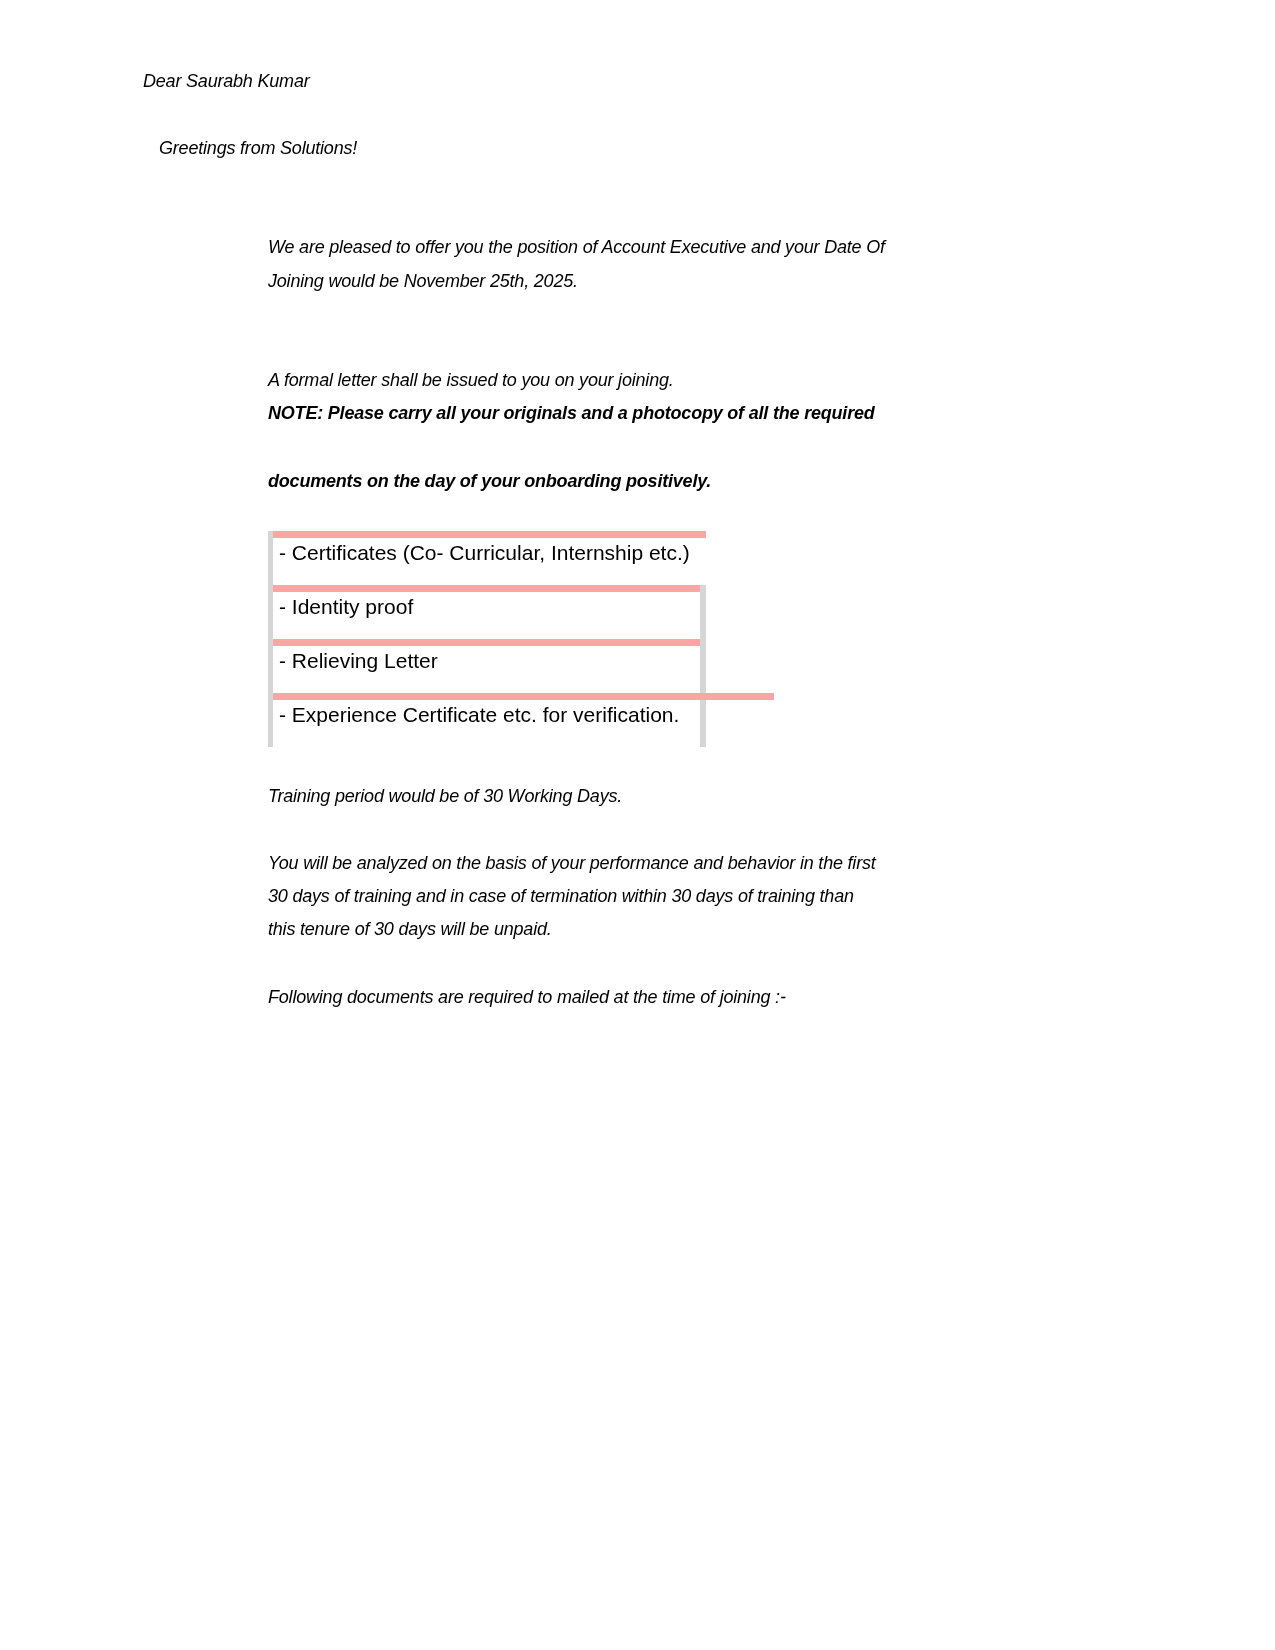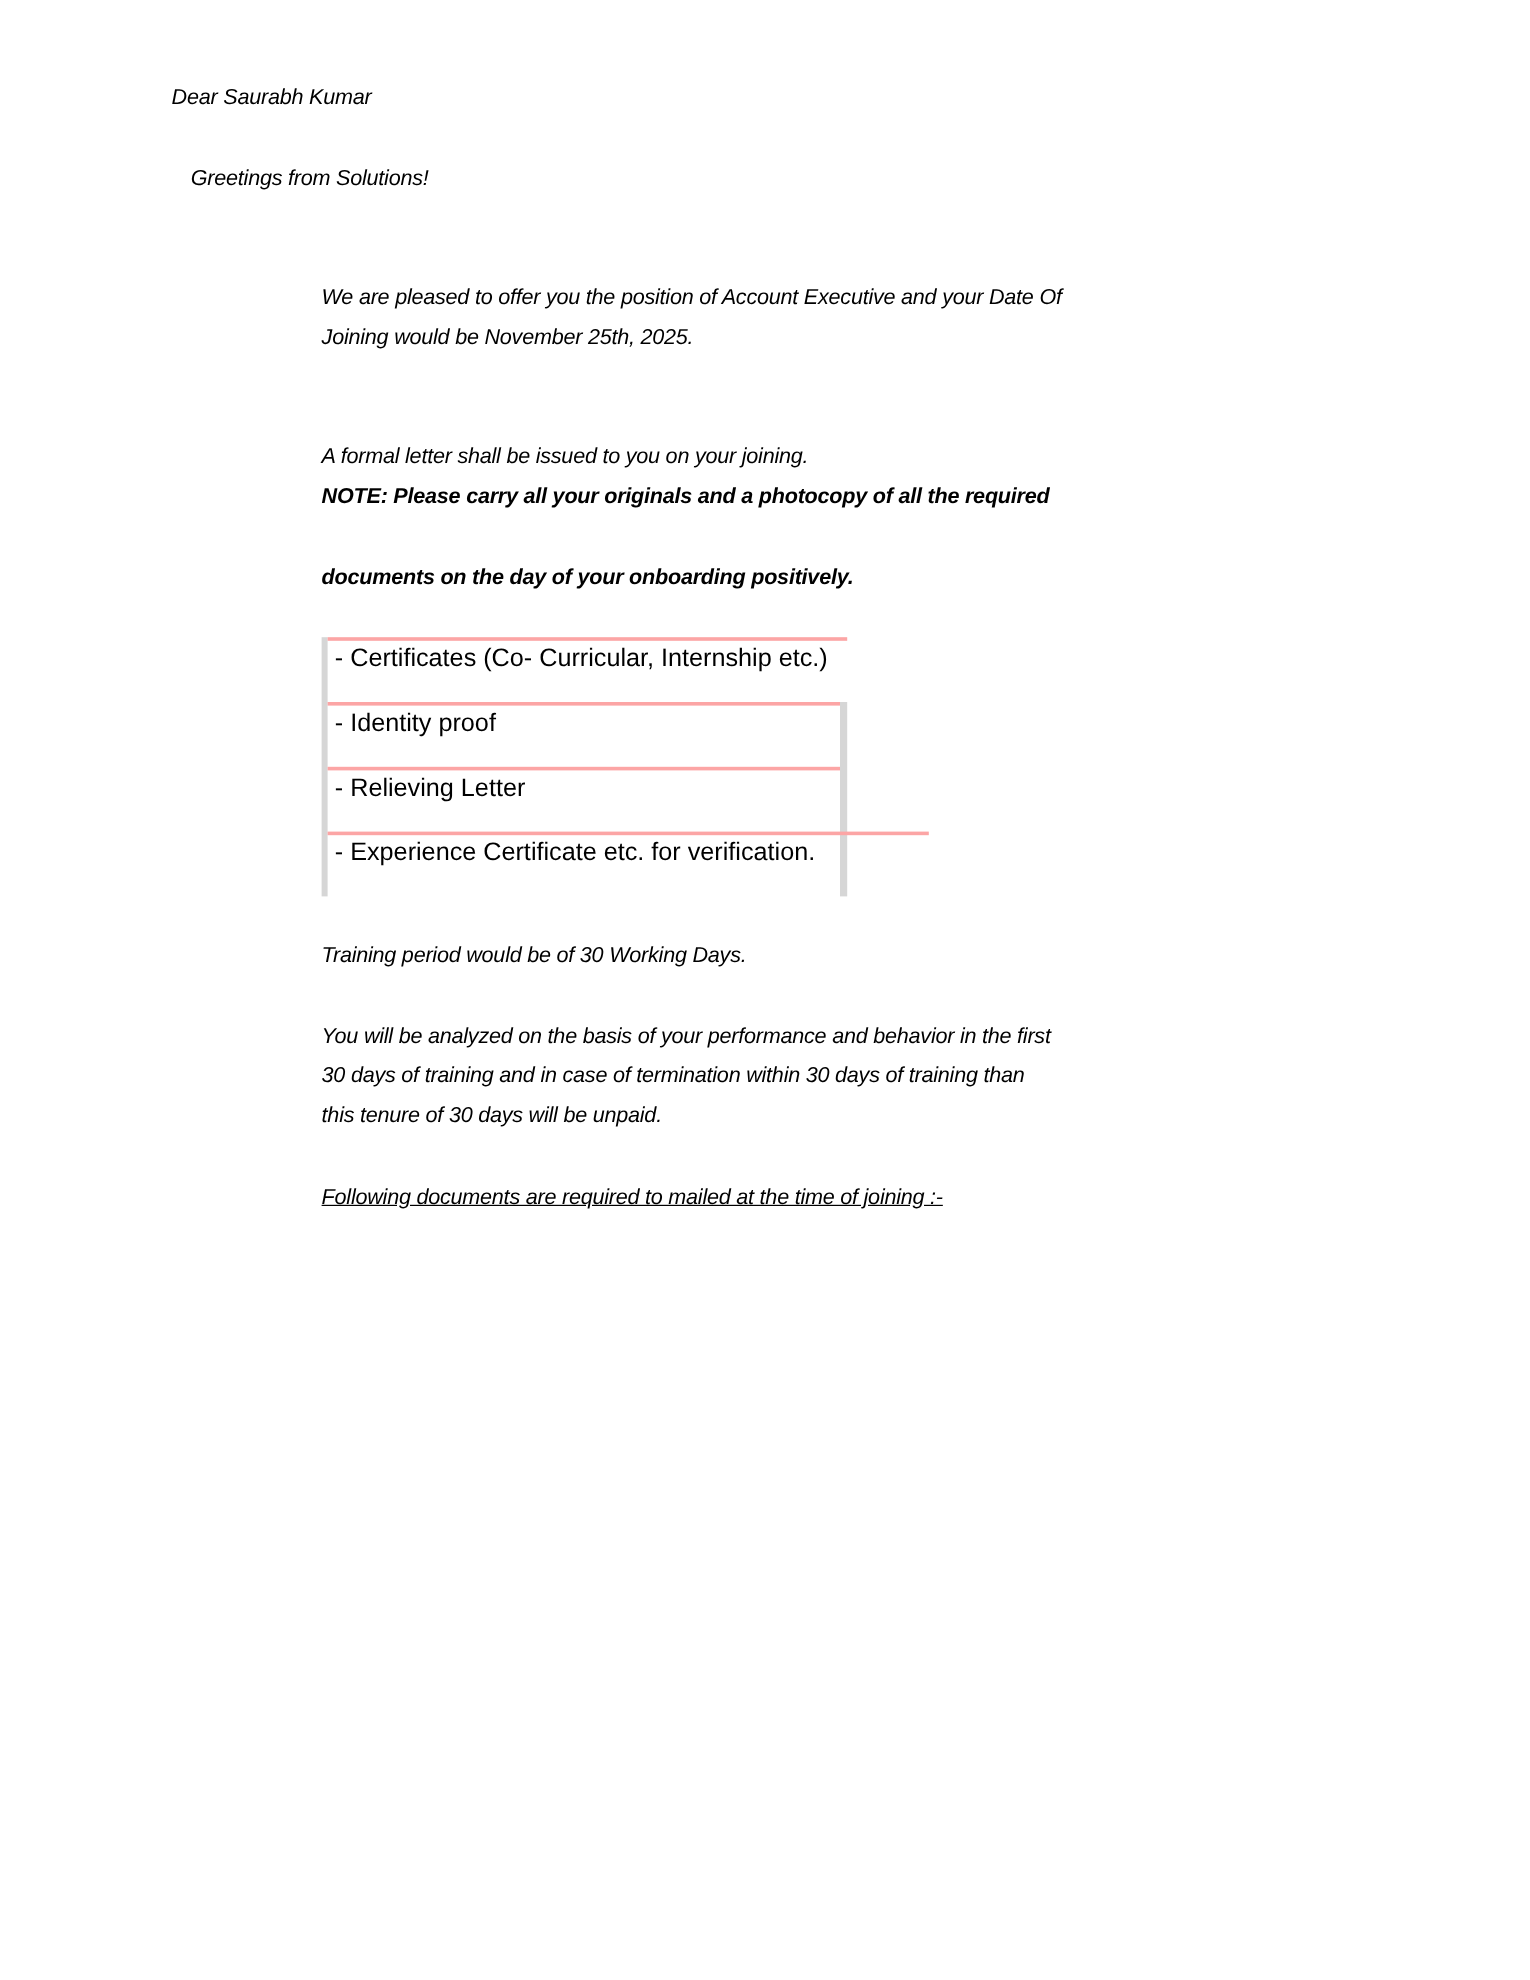--- a/index.html
+++ b/index.html
@@ -3,21 +3,21 @@
 <meta charset="utf-8">
 <style>
   html, body { margin: 0; padding: 0; background: #ffffff; }
   body { width: 1275px; height: 1650px; position: relative; overflow: hidden;
          font-family: "Liberation Sans", sans-serif; color: #000; }
   .p { position: absolute; font-style: italic; font-size: 18px; line-height: 33px; white-space: nowrap; letter-spacing: -0.2px; }
   .b { font-weight: bold; }
   .body-text { left: 268px; width: 770px; }
   .tbl { position: absolute; left: 268px; top: 531px; width: 438px; height: 216px; }
   .tbl .lb { position: absolute; left: 0; top: 0; width: 5px; height: 216px; background: #d6d6d6; }
-  .row { position: absolute; left: 5px; height: 54px; border-top: 3px solid #fca5a5; box-sizing: border-box;
+  .row { position: absolute; left: 5px; height: 54px; border-top: 7px solid #fca5a5; box-sizing: border-box;
          font-size: 21px; line-height: 30px; padding-left: 6px; white-space: nowrap; font-style: normal; }
   .rbar { position: absolute; left: 432px; top: 54px; width: 6px; height: 162px; background: #d6d6d6; }
 </style>
 </head>
 <body>
 
 <div>
   <div class="p" style="left:143px; top:65px;">Dear Saurabh Kumar</div>
   <div class="p" style="left:143px; top:132px;margin-left:16px;">Greetings from Solutions!</div>
 
@@ -36,14 +36,14 @@
     <div class="row" style="top:108px; width:427px;">- Relieving Letter</div>
     <div class="row" style="top:162px; width:501px;">- Experience Certificate etc. for verification.</div>
   </div>
 
   <div class="p body-text" style="top:780px;">Training period would be of 30 Working Days.</div>
 
   <div class="p body-text" style="top:847px;">You will be analyzed on the basis of your performance and behavior in the first</div>
   <div class="p body-text" style="top:880px;">30 days of training and in case of termination within 30 days of training than</div>
   <div class="p body-text" style="top:913px;">this tenure of 30 days will be unpaid.</div>
 
-  <div class="p body-text" style="top:981px;text-decoration:underline;">Following documents are required to mailed at the time of joining :-</div>
+  <div class="p body-text" style="top:981px;">Following documents are required to mailed at the time of joining :-</div>
 </div>
 
 </body></html>

